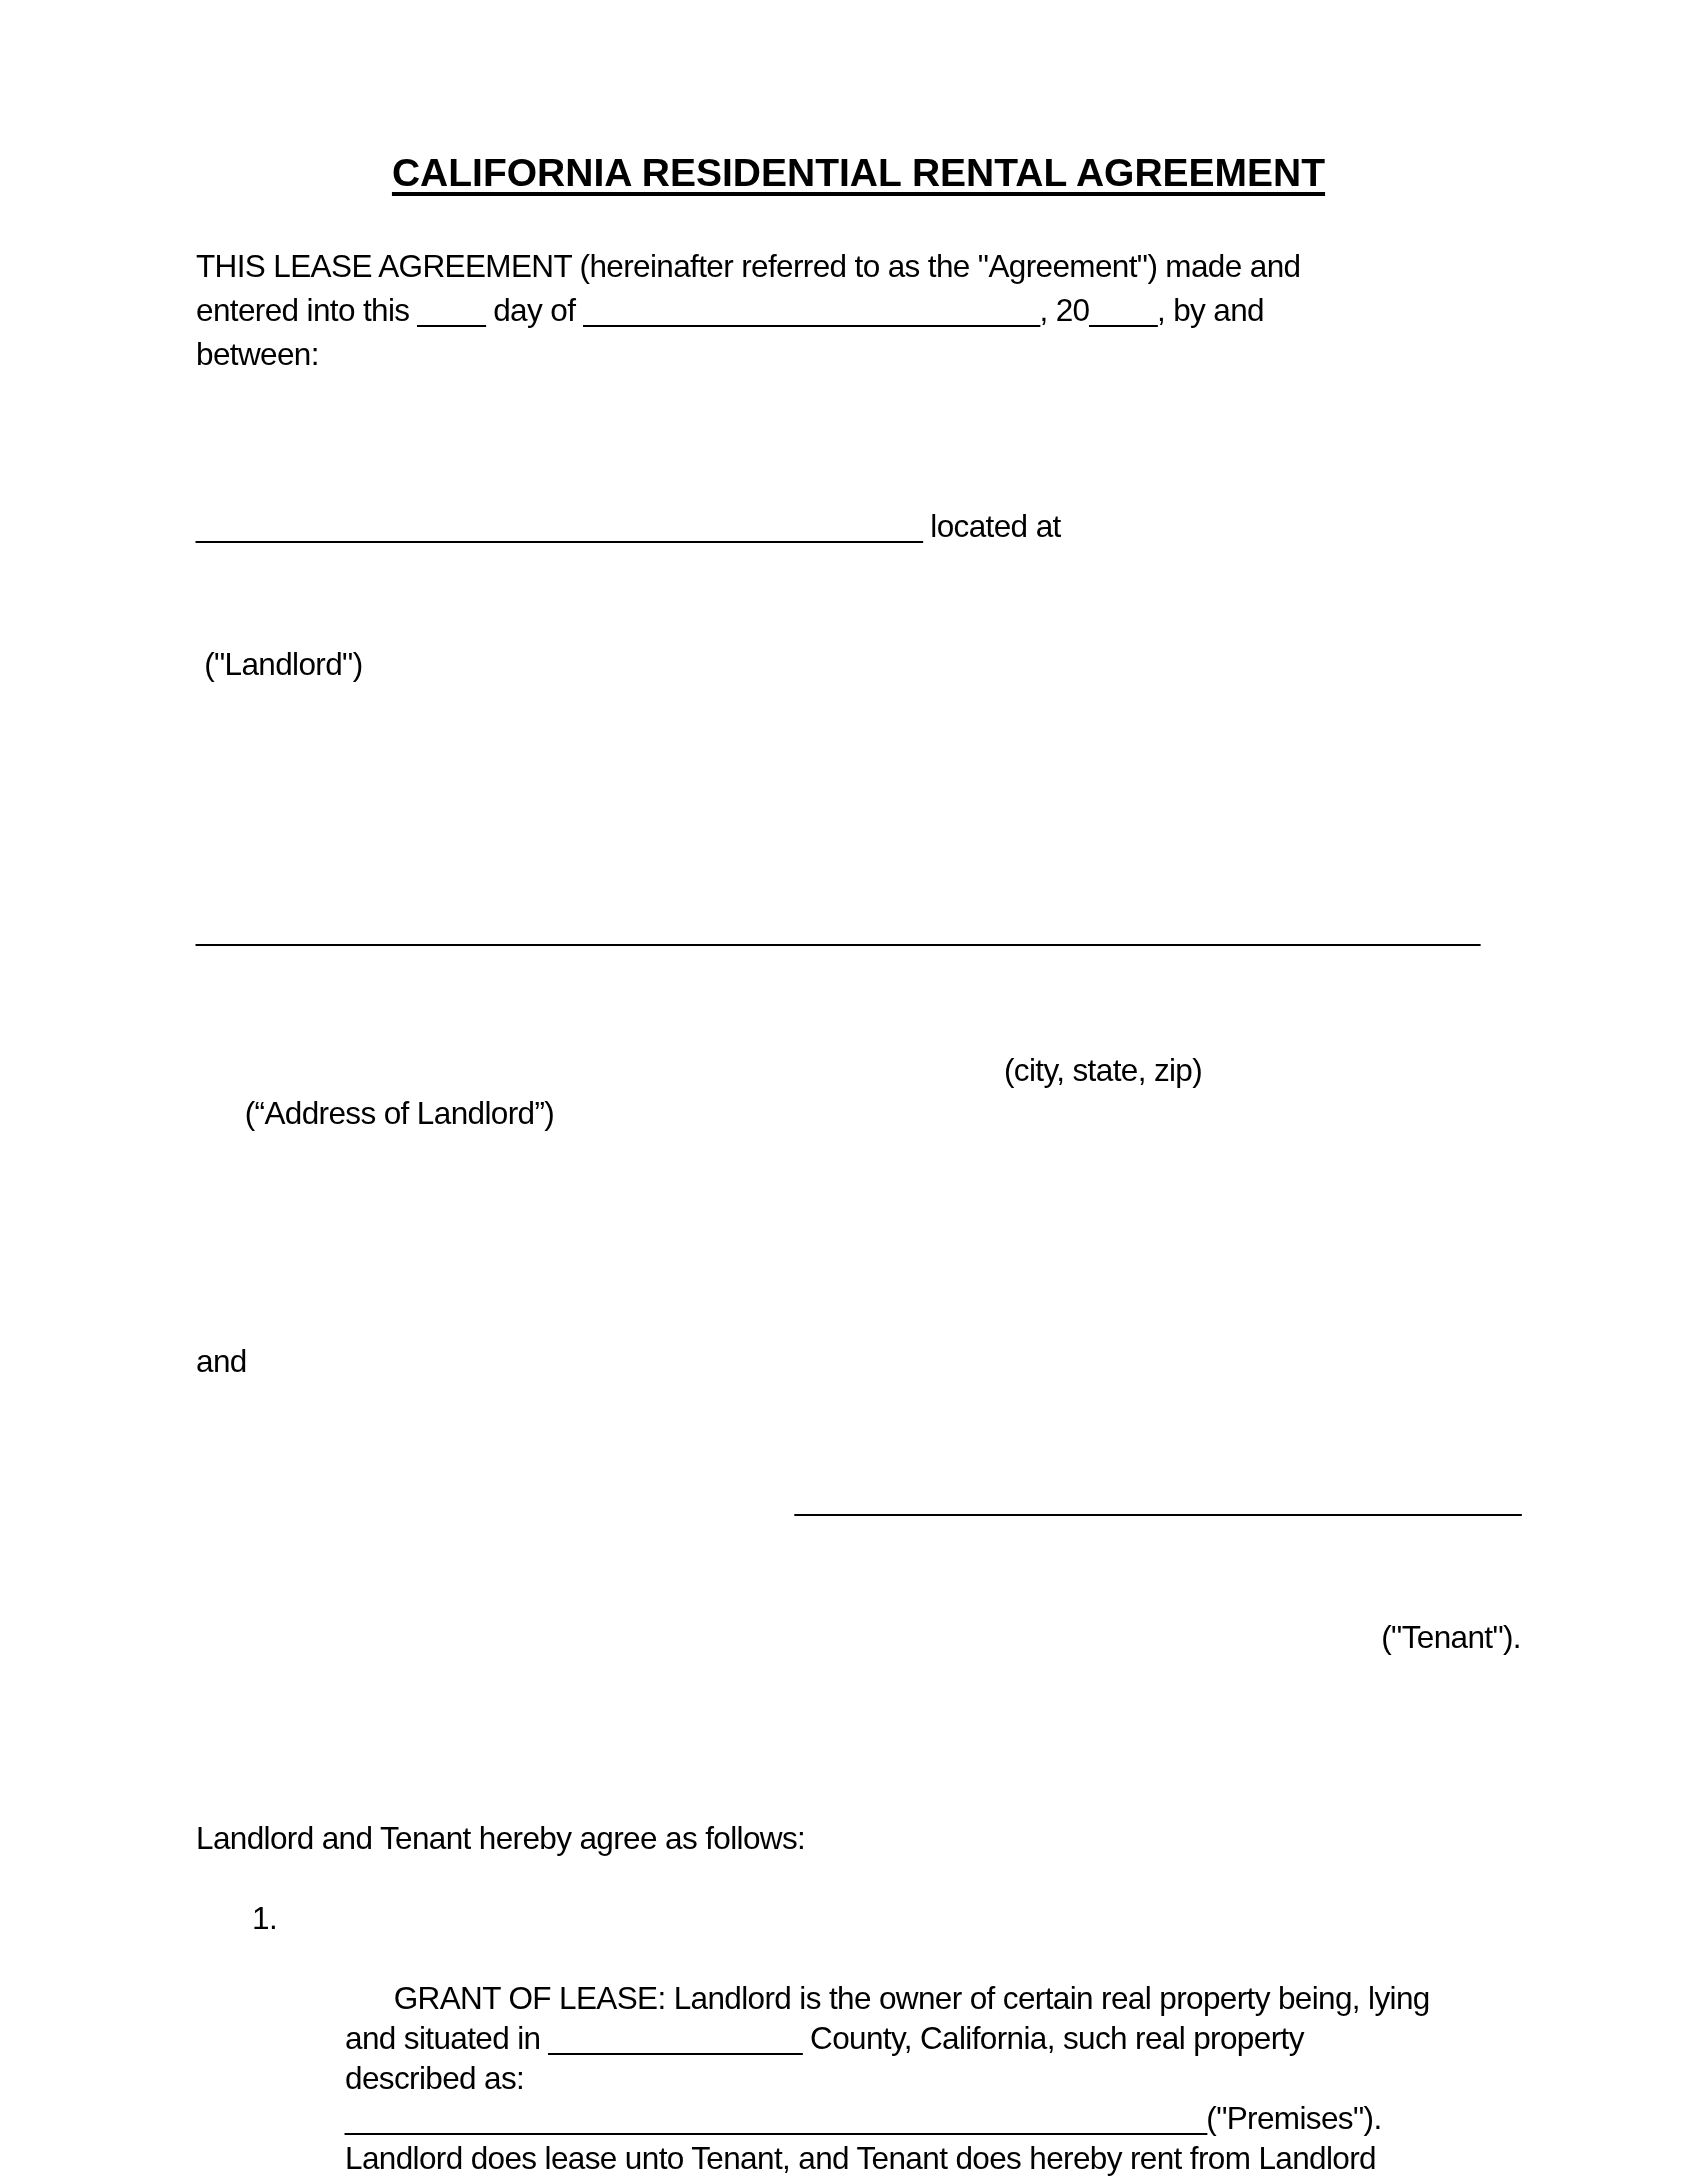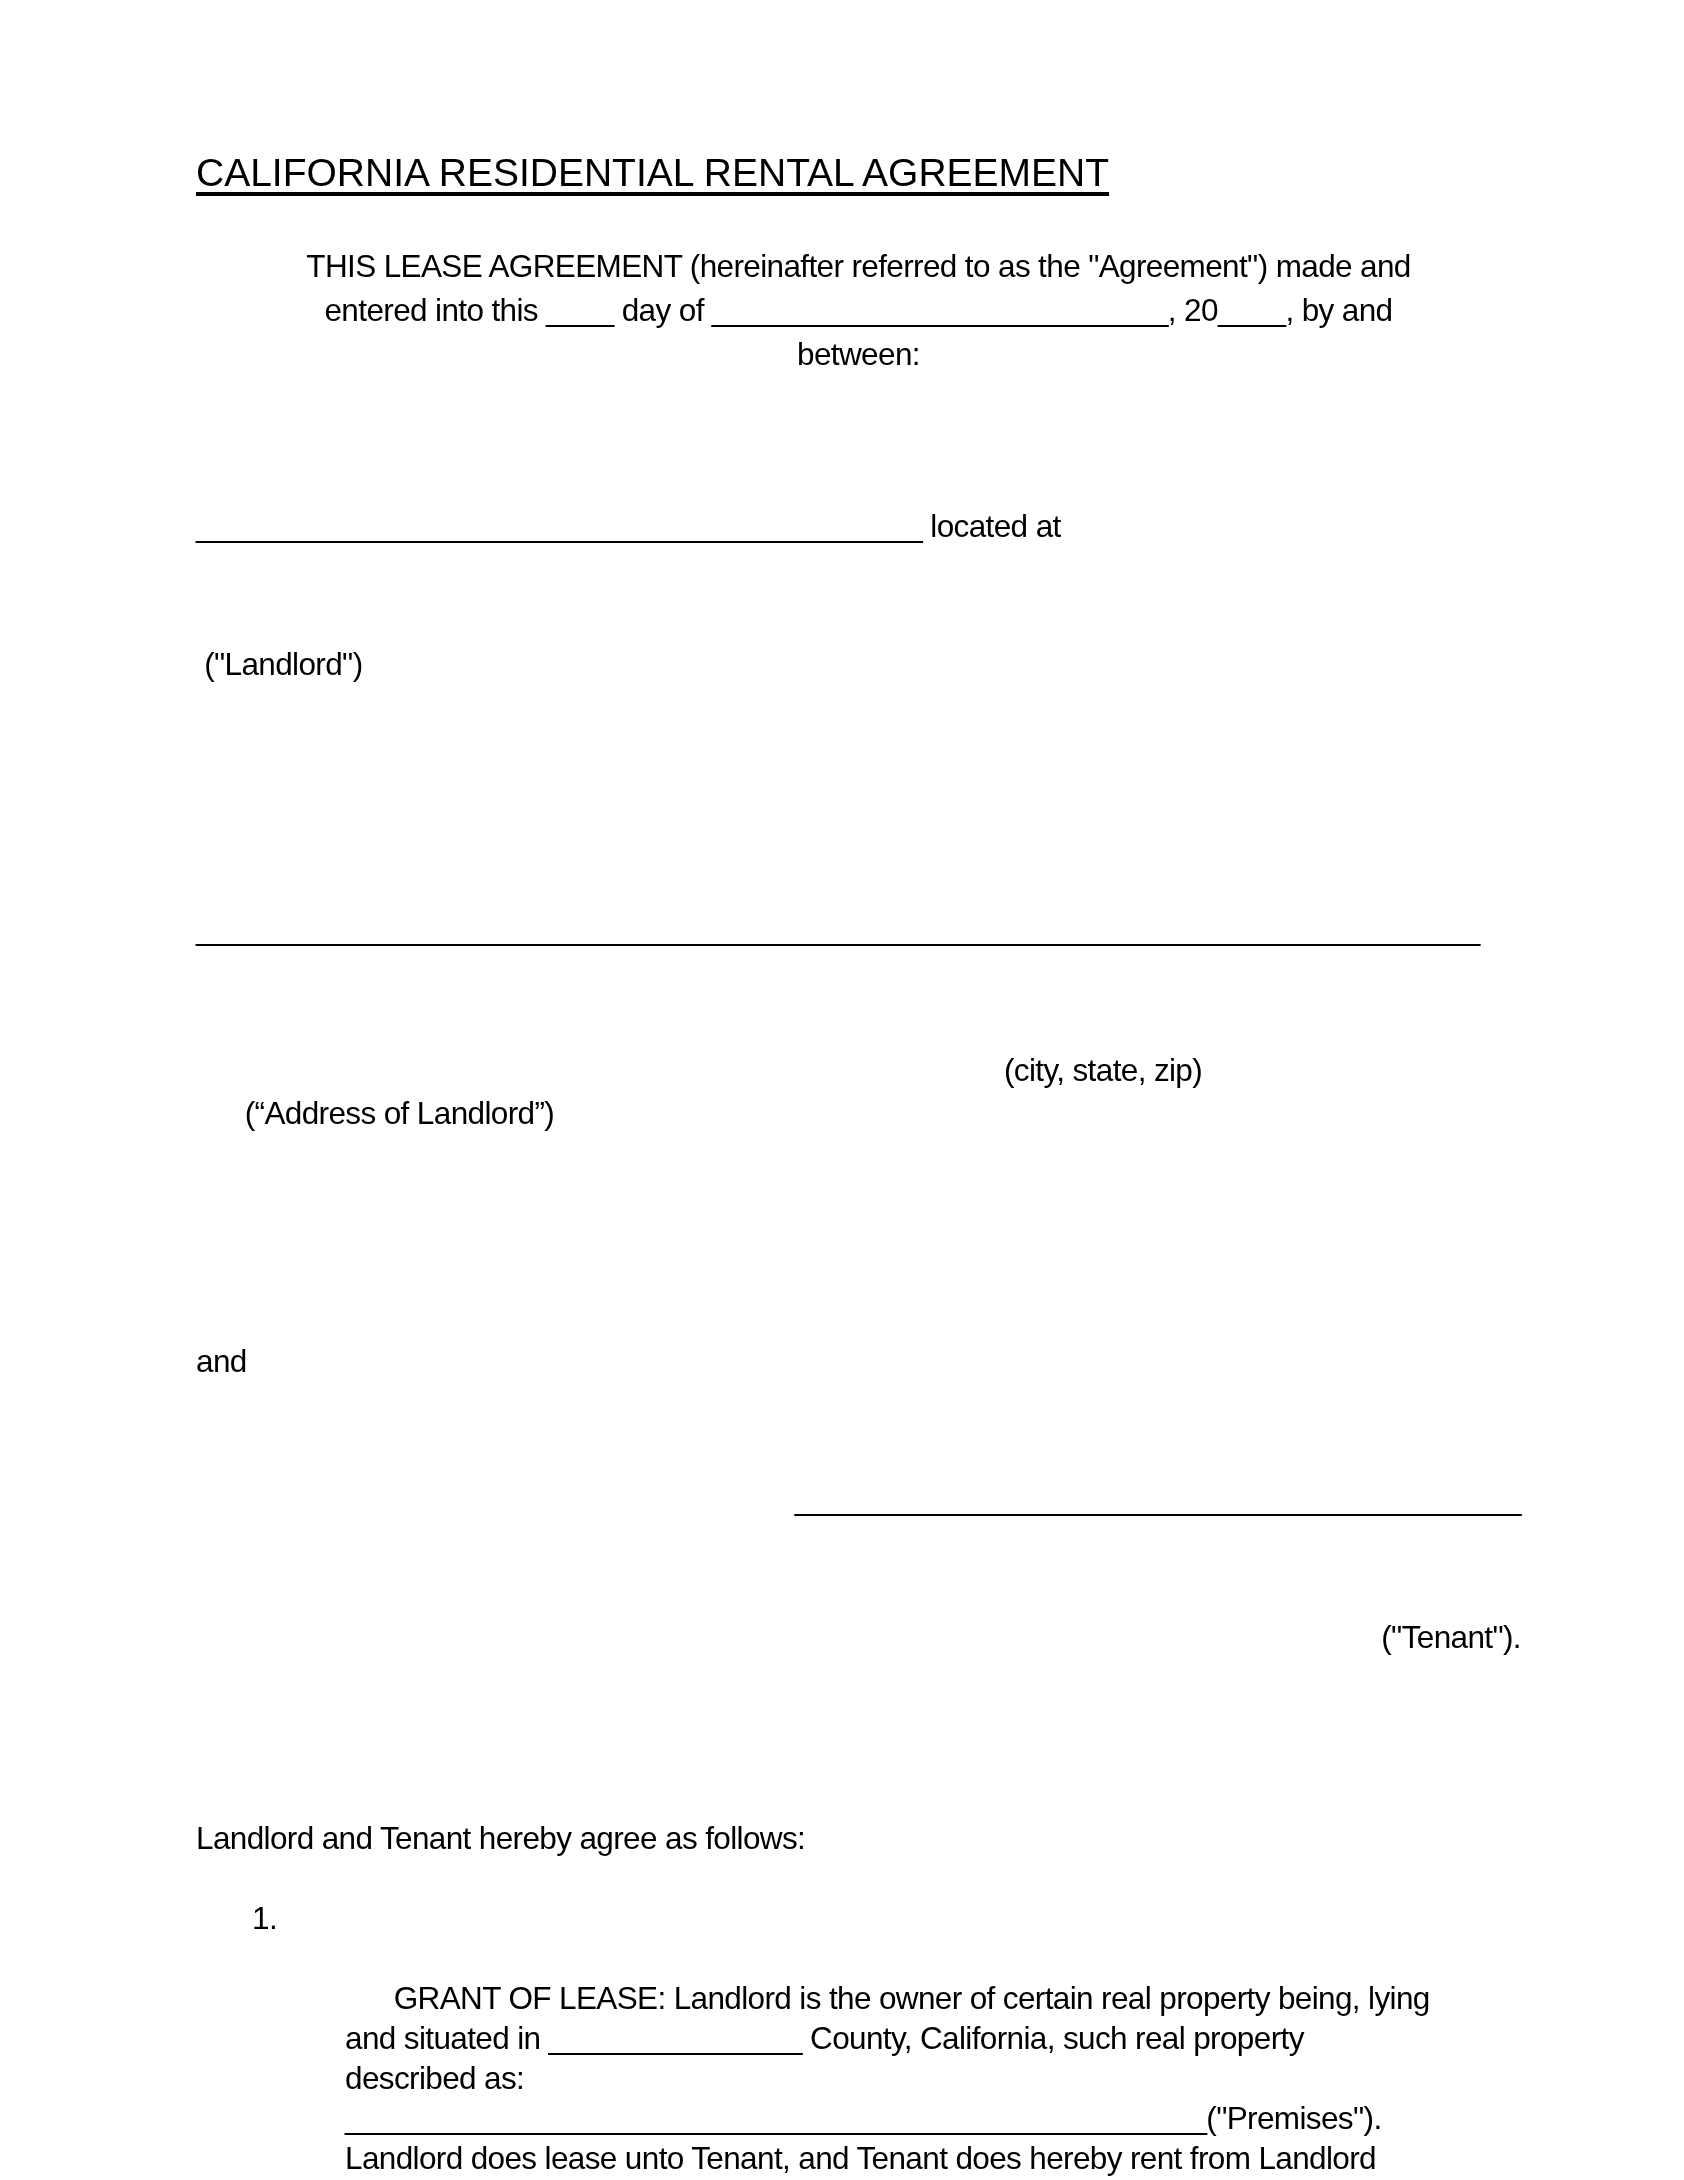--- a/index.html
+++ b/index.html
@@ -5,38 +5,38 @@
   html, body { margin: 0; padding: 0; }
   body {
     width: 1685px; height: 2181px;
     background: #ffffff; color: #000000;
     font-family: "Liberation Sans", sans-serif;
     overflow: hidden;
   }
   .page { padding: 147px 164px 0 196px; }
 
   .doc-title {
-    font-size: 39px; line-height: 51px; font-weight: normal;
-    text-align: left; letter-spacing: 0;
+    font-size: 39px; line-height: 51px; font-weight: bold;
+    text-align: center; letter-spacing: 0;
     white-space: pre-wrap;
   }
   .doc-title .u {
     text-decoration: underline;
     text-decoration-thickness: 4.3px;
     text-underline-offset: 6px;
   }
 
   .txt {
     font-size: 31.5px; line-height: 44px;
     letter-spacing: -0.02em;
     white-space: pre-wrap;
   }
   .lh54 { line-height: 46px; }
 
-  .mt-intro   { margin-top: 46px; text-align: center; }
+  .mt-intro   { margin-top: 46px; }
   .mt-ll      { margin-top: 35px; }
   .mt-addr    { margin-top: 35px; }
   .mt-and     { margin-top: 18px; }
   .mt-tenant  { margin-top: 0px; text-align: right; }
   .mt-lead    { margin-top: 64px; }
 
   .labels-line { position: relative; }
   .labels-line .city { position: absolute; left: 808px; top: 3px; }
 
   .items { margin: 0; }

